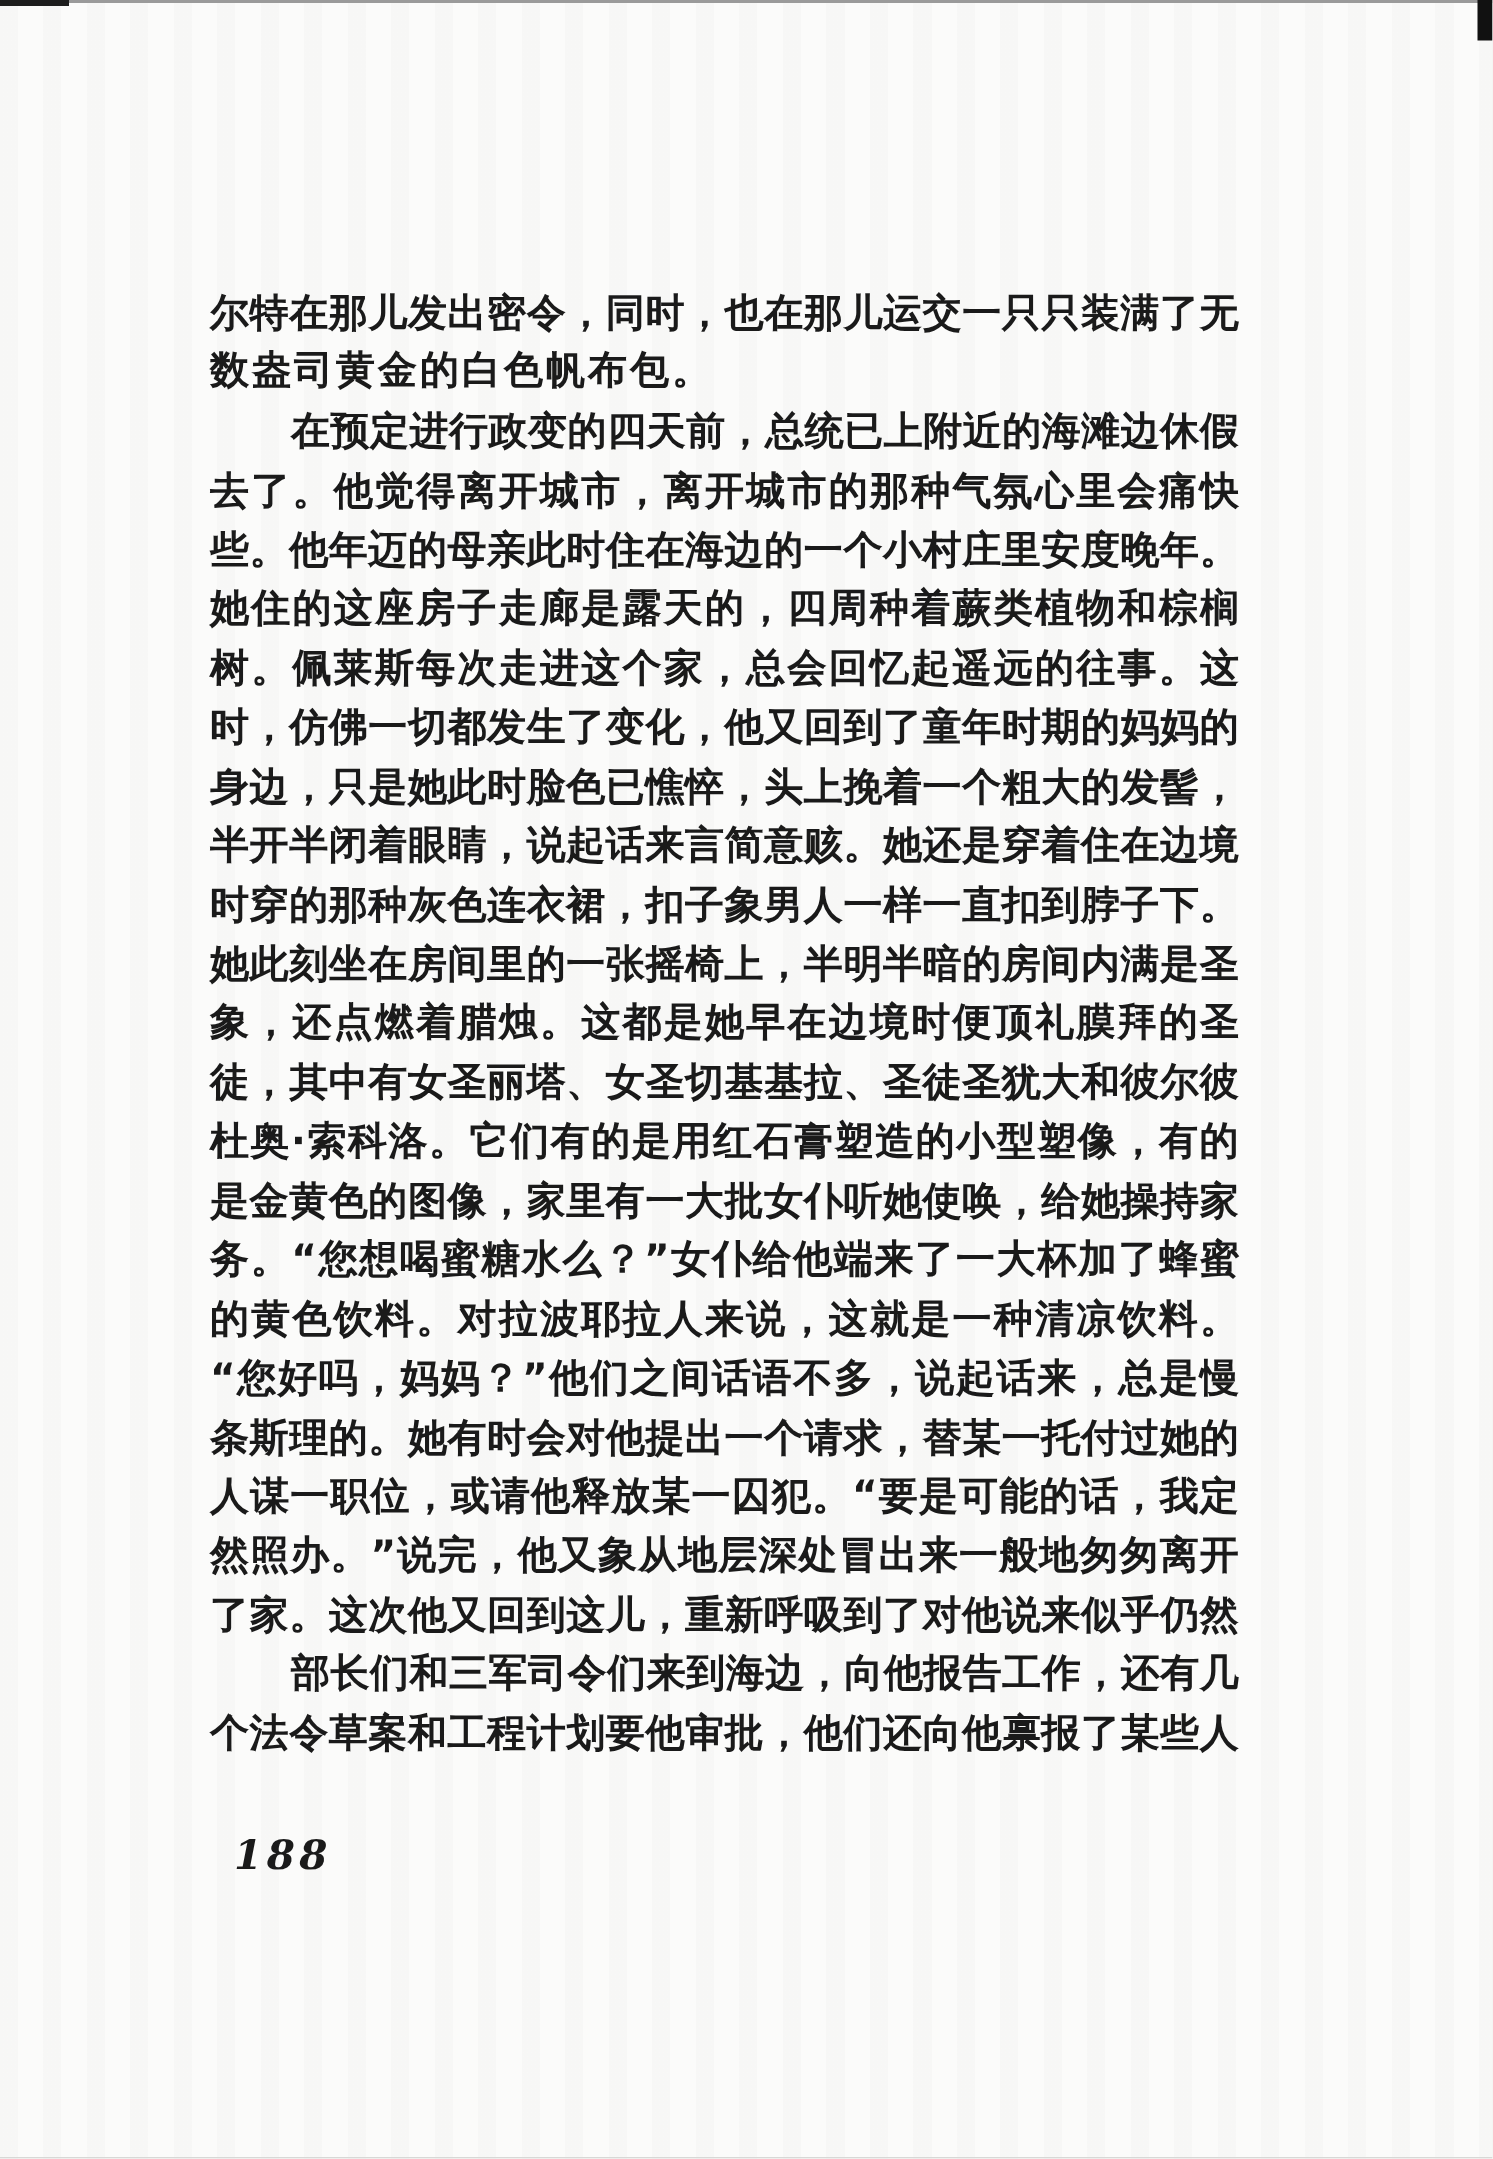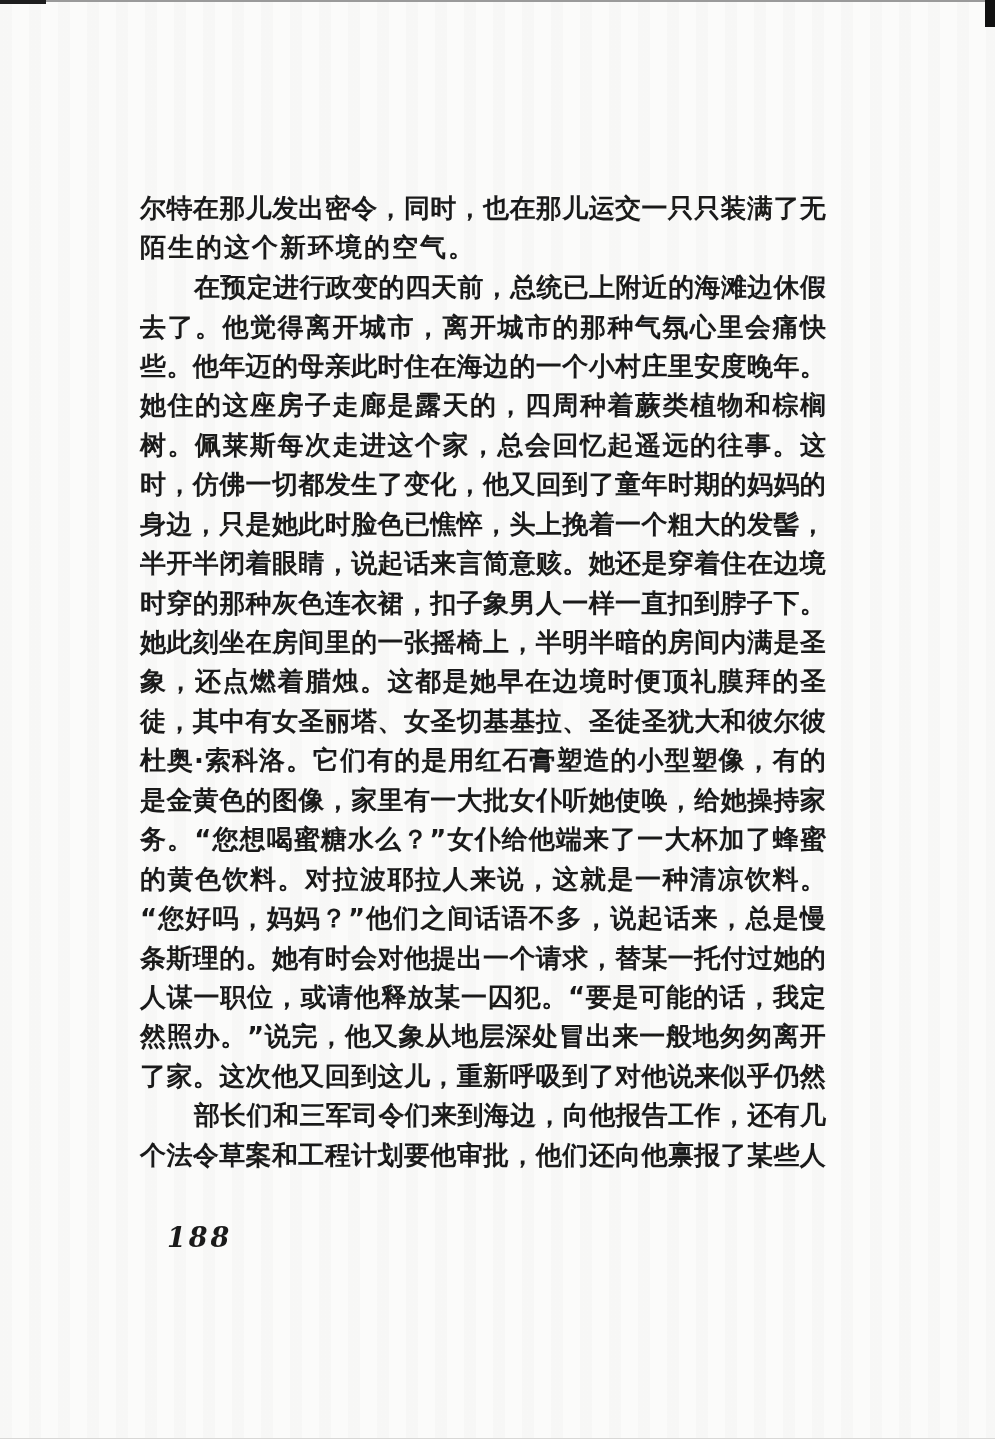--- a/index.html
+++ b/index.html
@@ -70,42 +70,42 @@
   .line.indent {
     padding-left: 54px;
   }
   .line.end {
     display: block;
     line-height: 39.45px;
     letter-spacing: 2px;
   }
   .page-number {
     position: absolute;
-    left: 167px;
+    left: 156px;
     top: 1222px;
     color: var(--ink, #1a1a1a);
     font-family: "DejaVu Serif", serif;
     font-style: italic;
     font-weight: 700;
     font-size: 27px;
     letter-spacing: 3px;
   }
 </style>
 </head>
 <body>
 
 <div class="sheet">
   <div class="edge-top"></div>
   <div class="mark-top-left"></div>
   <div class="mark-top-right"></div>
   <div class="edge-bottom"></div>
 
   <div class="text-block">
       <div class="line"><span>尔</span><span>特</span><span>在</span><span>那</span><span>儿</span><span>发</span><span>出</span><span>密</span><span>令</span><span>，</span><span>同</span><span>时</span><span>，</span><span>也</span><span>在</span><span>那</span><span>儿</span><span>运</span><span>交</span><span>一</span><span>只</span><span>只</span><span>装</span><span>满</span><span>了</span><span>无</span></div>
-      <div class="line end">陌生的这个新环境的空气。</div>
+      <div class="line end">数盎司黄金的白色帆布包。</div>
       <div class="line indent"><span>在</span><span>预</span><span>定</span><span>进</span><span>行</span><span>政</span><span>变</span><span>的</span><span>四</span><span>天</span><span>前</span><span>，</span><span>总</span><span>统</span><span>已</span><span>上</span><span>附</span><span>近</span><span>的</span><span>海</span><span>滩</span><span>边</span><span>休</span><span>假</span></div>
       <div class="line"><span>去</span><span>了</span><span>。</span><span>他</span><span>觉</span><span>得</span><span>离</span><span>开</span><span>城</span><span>市</span><span>，</span><span>离</span><span>开</span><span>城</span><span>市</span><span>的</span><span>那</span><span>种</span><span>气</span><span>氛</span><span>心</span><span>里</span><span>会</span><span>痛</span><span>快</span></div>
       <div class="line"><span>些</span><span>。</span><span>他</span><span>年</span><span>迈</span><span>的</span><span>母</span><span>亲</span><span>此</span><span>时</span><span>住</span><span>在</span><span>海</span><span>边</span><span>的</span><span>一</span><span>个</span><span>小</span><span>村</span><span>庄</span><span>里</span><span>安</span><span>度</span><span>晚</span><span>年</span><span>。</span></div>
       <div class="line"><span>她</span><span>住</span><span>的</span><span>这</span><span>座</span><span>房</span><span>子</span><span>走</span><span>廊</span><span>是</span><span>露</span><span>天</span><span>的</span><span>，</span><span>四</span><span>周</span><span>种</span><span>着</span><span>蕨</span><span>类</span><span>植</span><span>物</span><span>和</span><span>棕</span><span>榈</span></div>
       <div class="line"><span>树</span><span>。</span><span>佩</span><span>莱</span><span>斯</span><span>每</span><span>次</span><span>走</span><span>进</span><span>这</span><span>个</span><span>家</span><span>，</span><span>总</span><span>会</span><span>回</span><span>忆</span><span>起</span><span>遥</span><span>远</span><span>的</span><span>往</span><span>事</span><span>。</span><span>这</span></div>
       <div class="line"><span>时</span><span>，</span><span>仿</span><span>佛</span><span>一</span><span>切</span><span>都</span><span>发</span><span>生</span><span>了</span><span>变</span><span>化</span><span>，</span><span>他</span><span>又</span><span>回</span><span>到</span><span>了</span><span>童</span><span>年</span><span>时</span><span>期</span><span>的</span><span>妈</span><span>妈</span><span>的</span></div>
       <div class="line"><span>身</span><span>边</span><span>，</span><span>只</span><span>是</span><span>她</span><span>此</span><span>时</span><span>脸</span><span>色</span><span>已</span><span>憔</span><span>悴</span><span>，</span><span>头</span><span>上</span><span>挽</span><span>着</span><span>一</span><span>个</span><span>粗</span><span>大</span><span>的</span><span>发</span><span>髻</span><span>，</span></div>
       <div class="line"><span>半</span><span>开</span><span>半</span><span>闭</span><span>着</span><span>眼</span><span>睛</span><span>，</span><span>说</span><span>起</span><span>话</span><span>来</span><span>言</span><span>简</span><span>意</span><span>赅</span><span>。</span><span>她</span><span>还</span><span>是</span><span>穿</span><span>着</span><span>住</span><span>在</span><span>边</span><span>境</span></div>
       <div class="line"><span>时</span><span>穿</span><span>的</span><span>那</span><span>种</span><span>灰</span><span>色</span><span>连</span><span>衣</span><span>裙</span><span>，</span><span>扣</span><span>子</span><span>象</span><span>男</span><span>人</span><span>一</span><span>样</span><span>一</span><span>直</span><span>扣</span><span>到</span><span>脖</span><span>子</span><span>下</span><span>。</span></div>
       <div class="line"><span>她</span><span>此</span><span>刻</span><span>坐</span><span>在</span><span>房</span><span>间</span><span>里</span><span>的</span><span>一</span><span>张</span><span>摇</span><span>椅</span><span>上</span><span>，</span><span>半</span><span>明</span><span>半</span><span>暗</span><span>的</span><span>房</span><span>间</span><span>内</span><span>满</span><span>是</span><span>圣</span></div>

